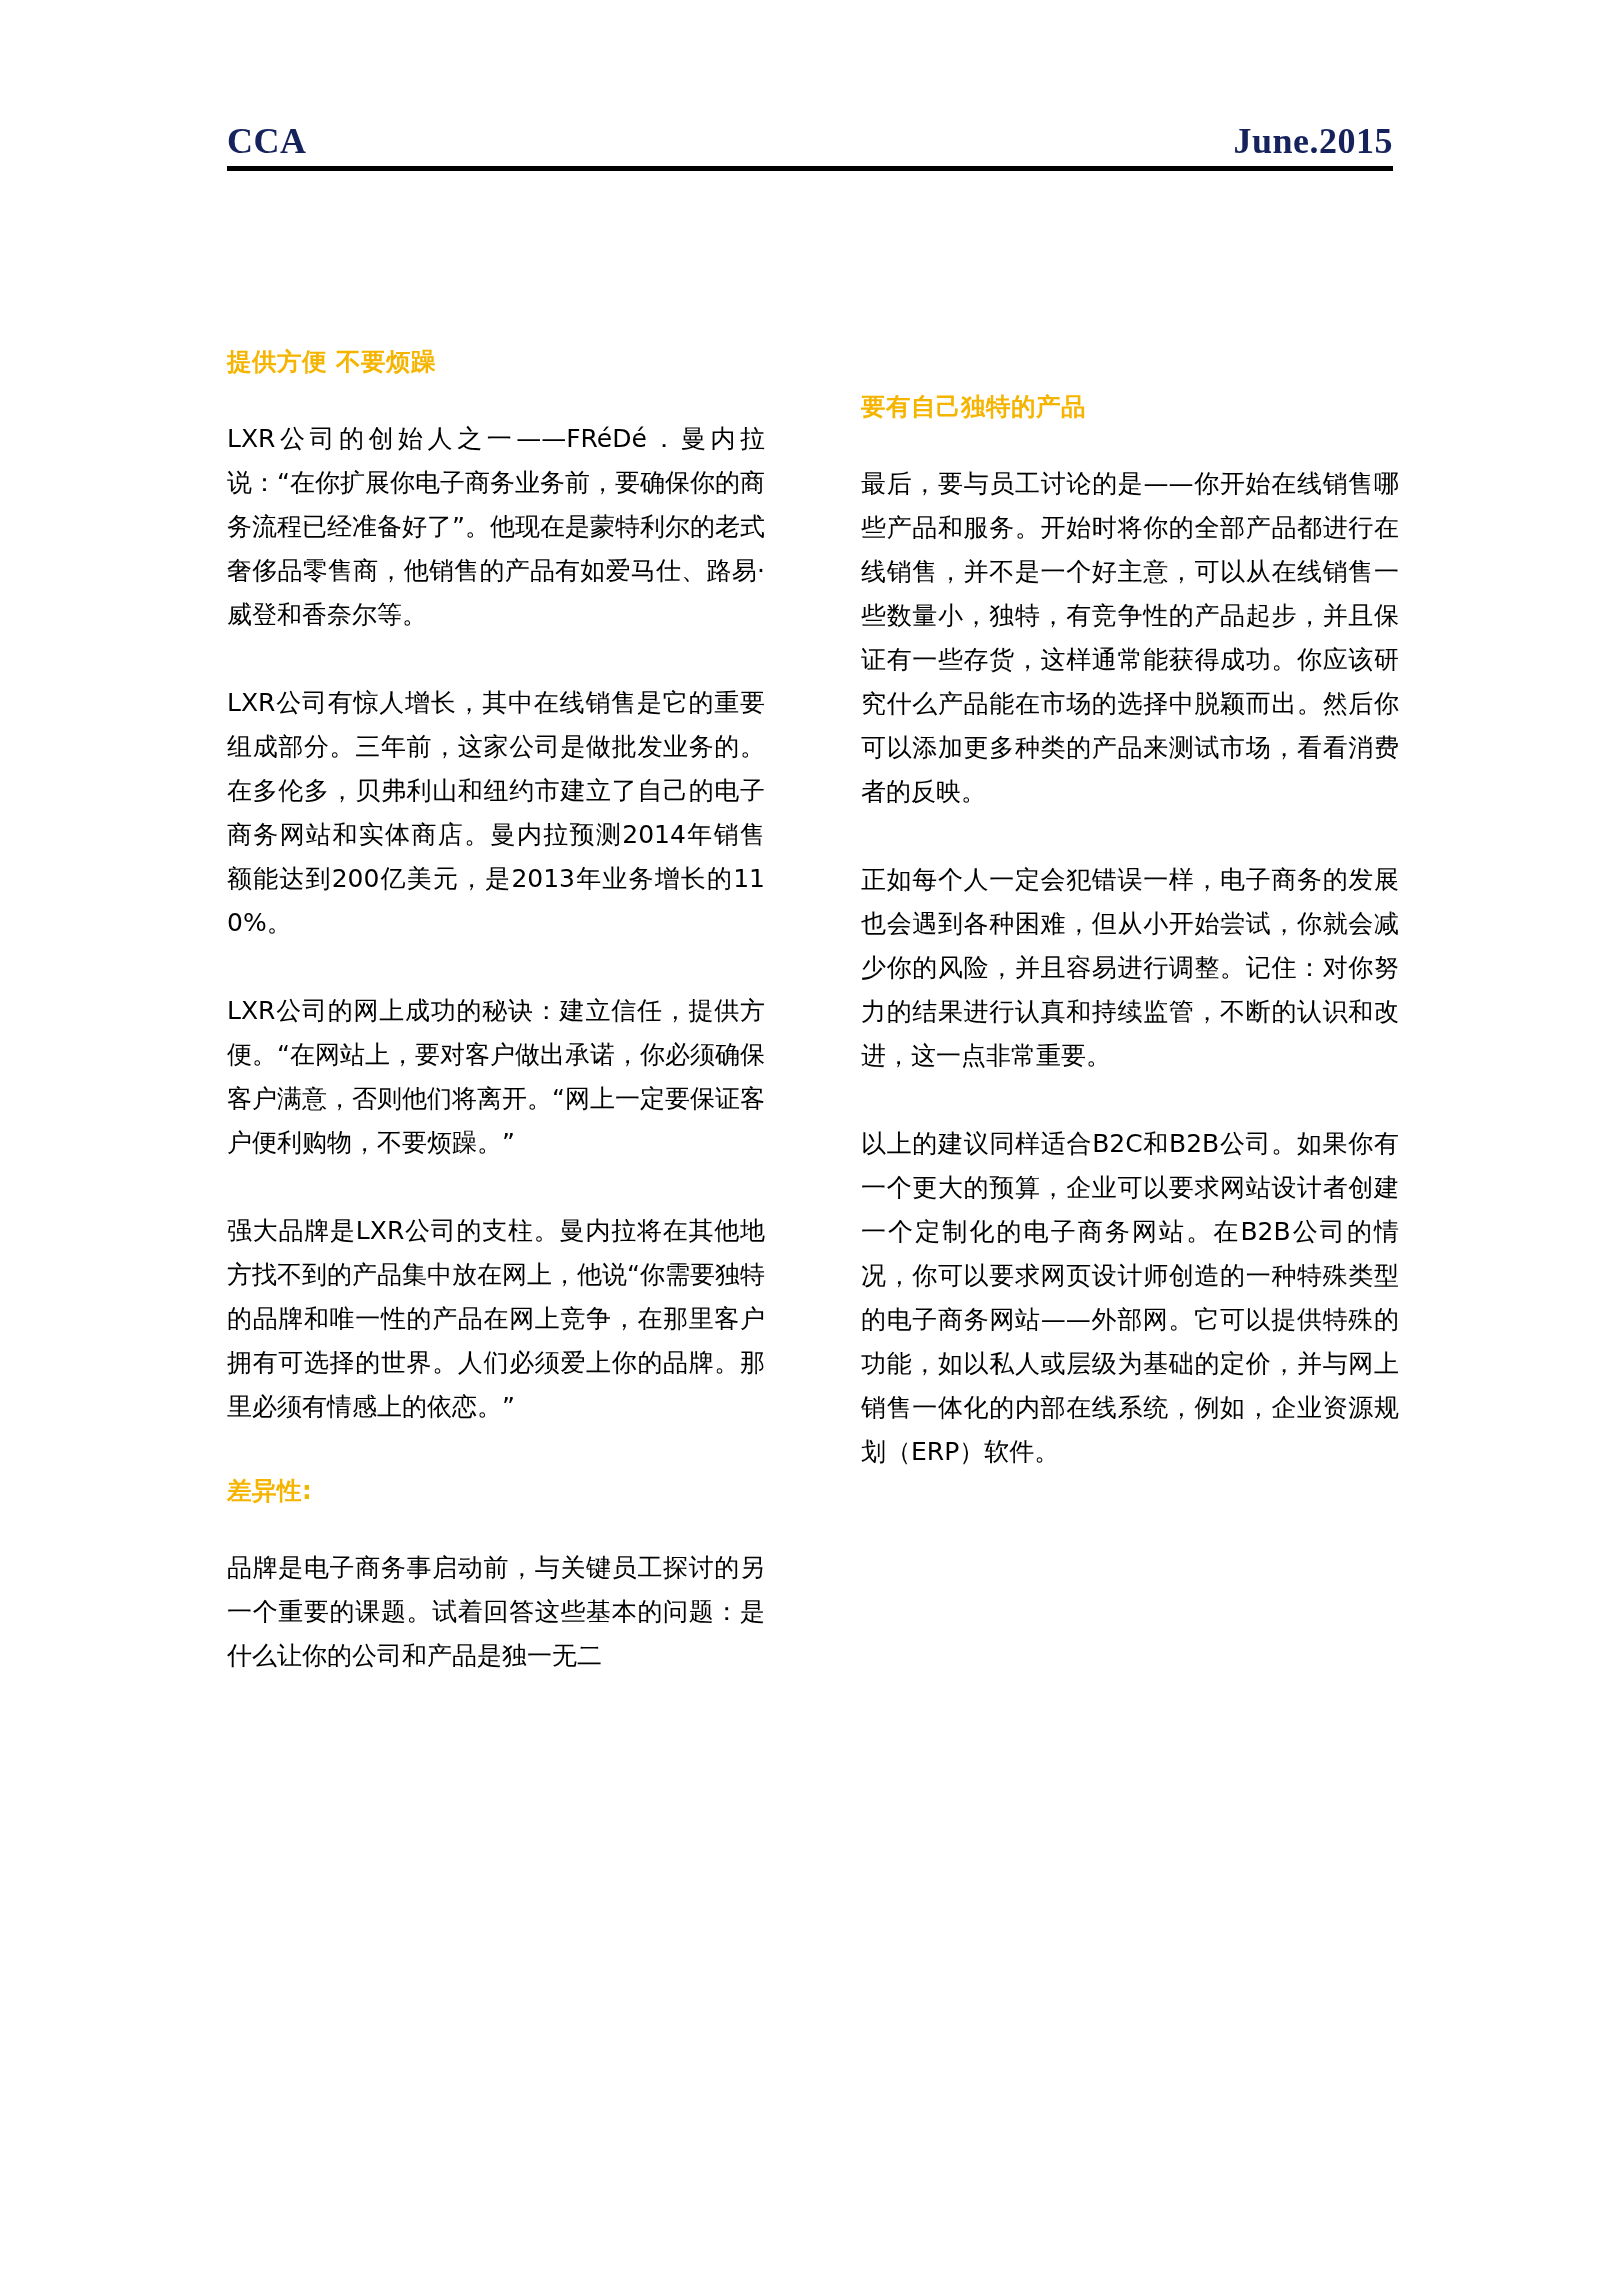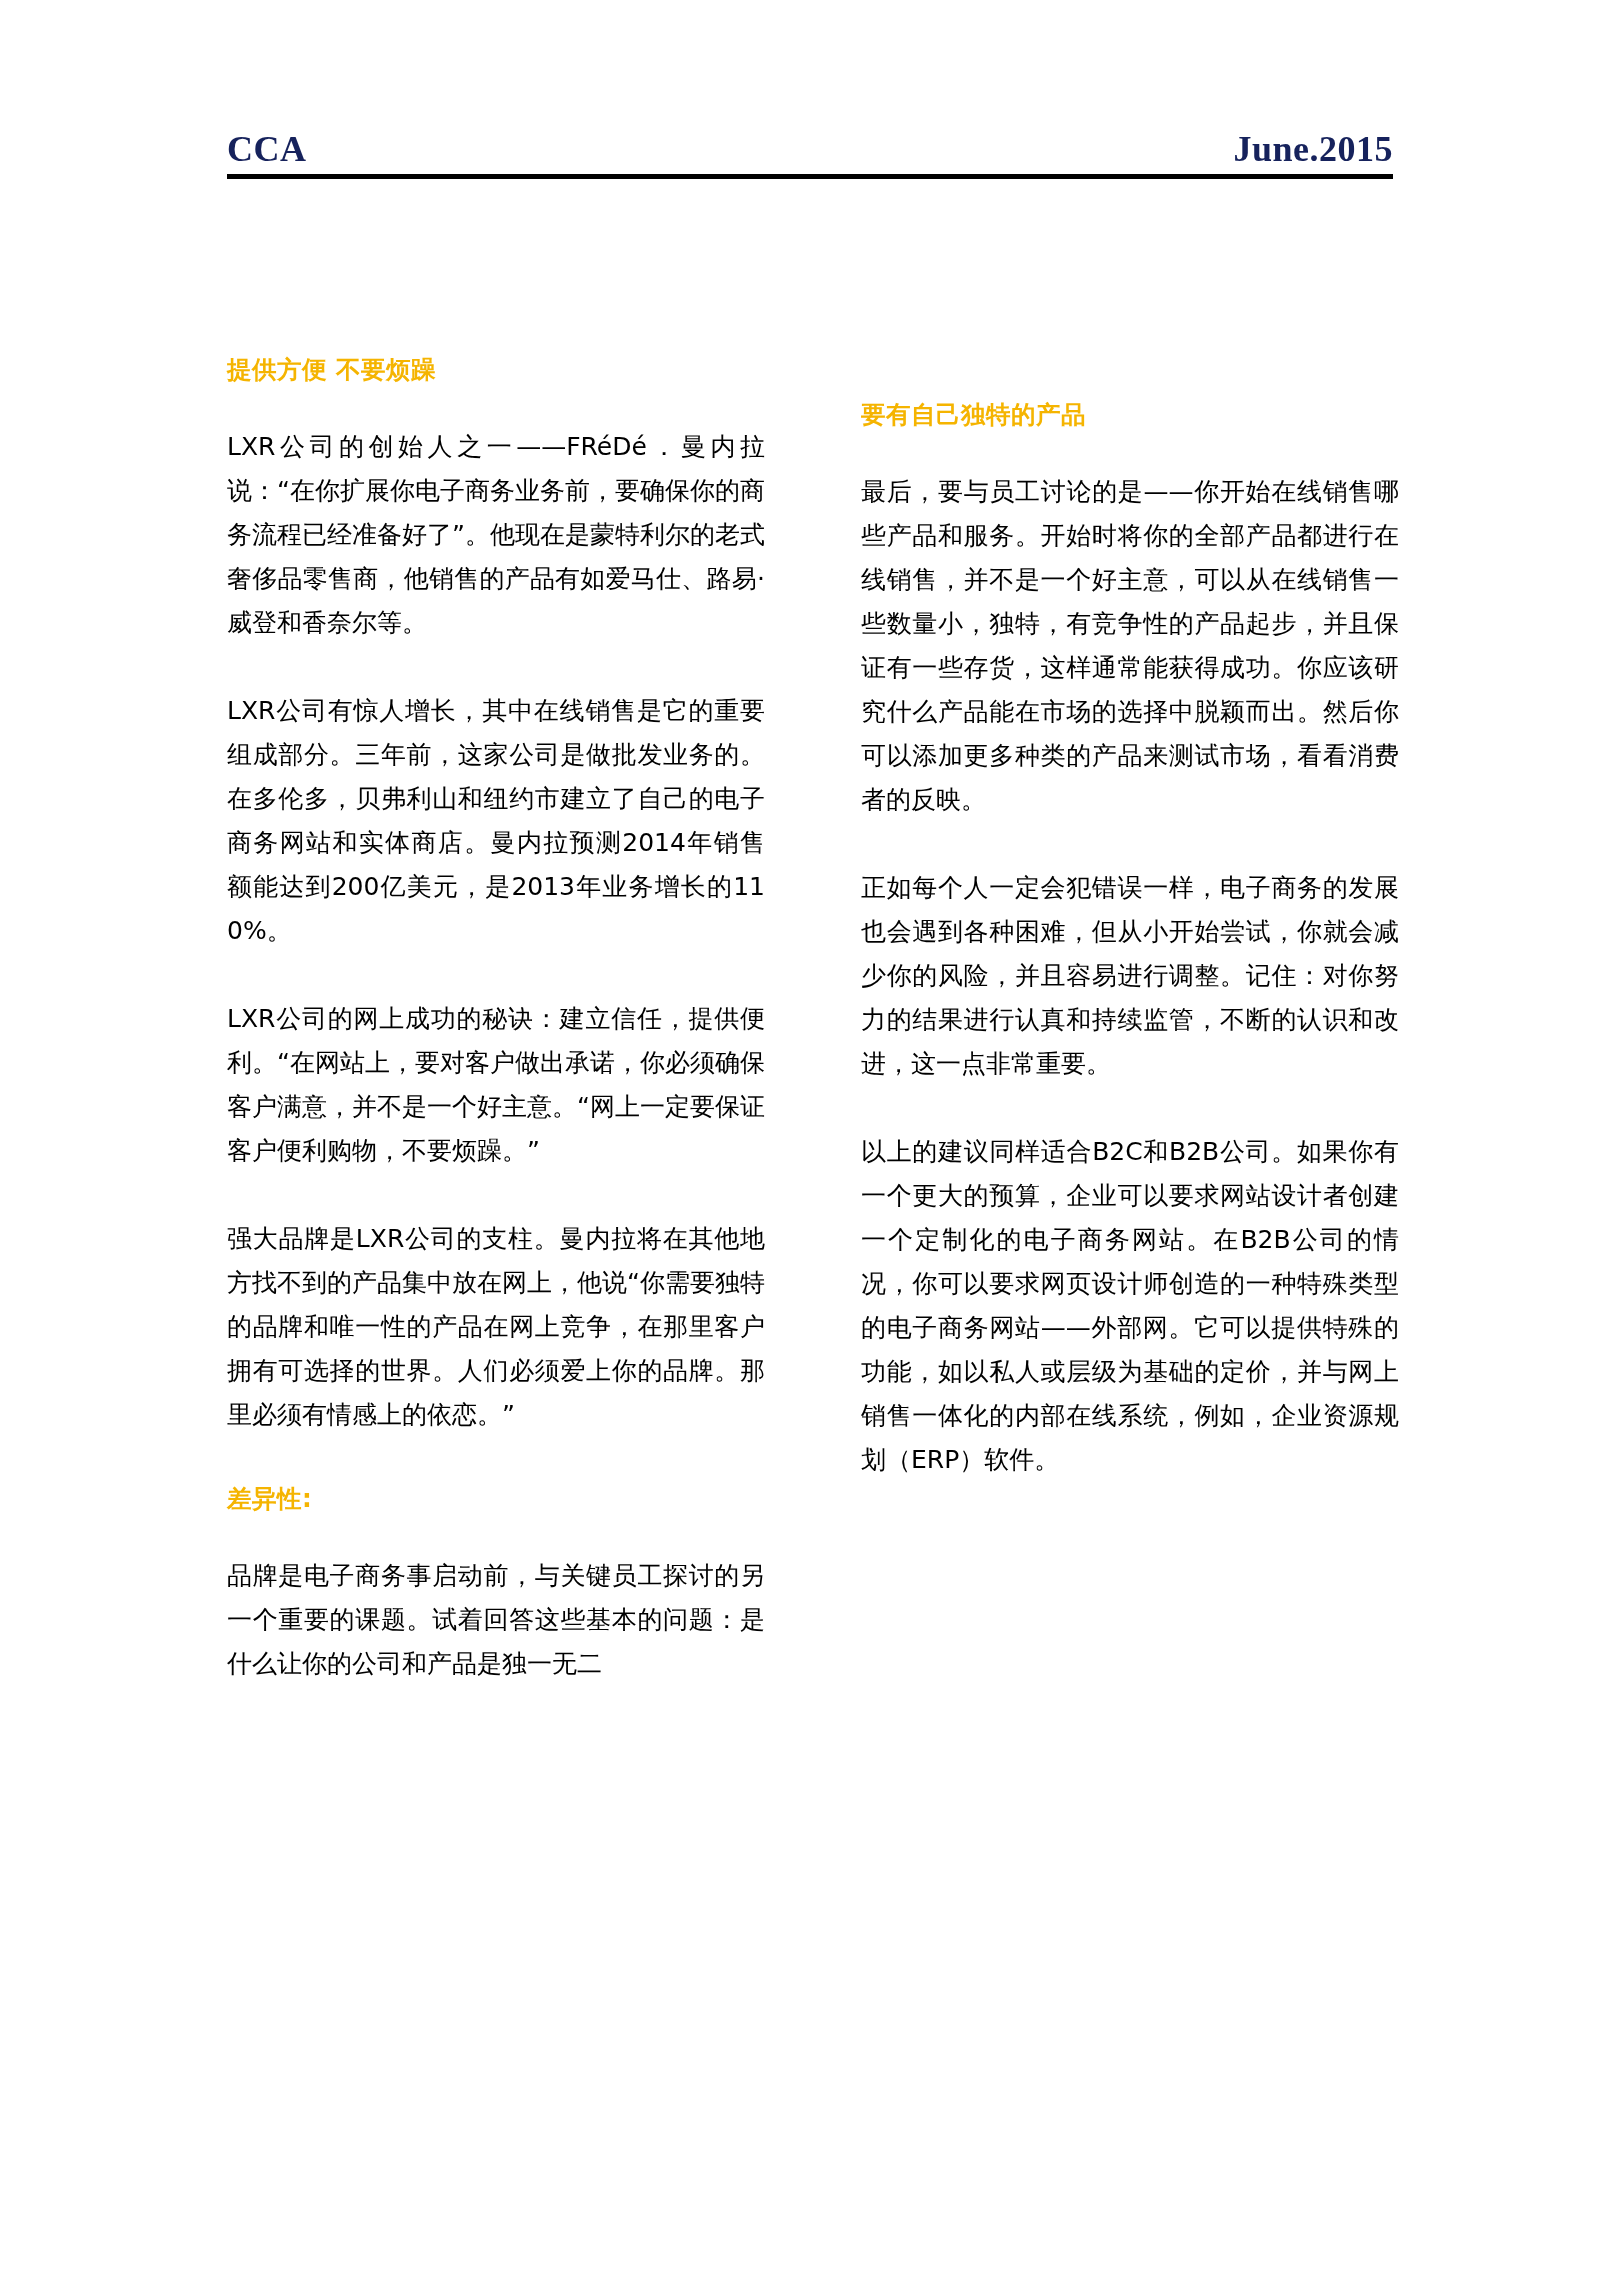--- a/index.html
+++ b/index.html
@@ -5,21 +5,21 @@
   html, body {
     margin: 0;
     padding: 0;
     background: #ffffff;
   }
   .page {
     position: relative;
     width: 1621px;
     height: 1749px;
     background: #ffffff;
-    margin: 8px auto;
+    margin: 0 auto;
     overflow: hidden;
     box-sizing: border-box;
   }
 
   
   .masthead {
     position: absolute;
     left: 227px;
     top: 108px;
     width: 1166px;
@@ -121,21 +121,21 @@
   <div class="columns">
 
     <div class="col left">
       <h2 class="heading">提供方便 不要烦躁</h2>
 
       <p class="body">LXR公司的创始人之一——FRéDé．曼内拉说：“在你扩展你电子商务业务前，要确保你的商务流程已经准备好了”。他现在是蒙特利尔的老式奢侈品零售商，他销售的产品有如爱马仕、路易·威登和香奈尔等。</p>
 
       <p class="body">LXR公司有惊人增长，其中在线销售是它的重要组成部分。三年前，这家公司是做批发业务的。在多伦多，贝弗利山和纽约市建立了自己的电子商务网站和实体商店。曼内拉预测2014年销售额能达到200亿美元，是2013年业务增长的110%。</p>
 
 
-      <p class="body">LXR公司的网上成功的秘诀：建立信任，提供便利。“在网站上，要对客户做出承诺，你必须确保客户满意，并不是一个好主意。“网上一定要保证客户便利购物，不要烦躁。”</p>
+      <p class="body">LXR公司的网上成功的秘诀：建立信任，提供方便。“在网站上，要对客户做出承诺，你必须确保客户满意，否则他们将离开。“网上一定要保证客户便利购物，不要烦躁。”</p>
 
       <p class="body">强大品牌是LXR公司的支柱。曼内拉将在其他地方找不到的产品集中放在网上，他说“你需要独特的品牌和唯一性的产品在网上竞争，在那里客户拥有可选择的世界。人们必须爱上你的品牌。那里必须有情感上的依恋。”</p>
 
       <h2 class="heading spaced-above">差异性:</h2>
 
       <p class="body">品牌是电子商务事启动前，与关键员工探讨的另一个重要的课题。试着回答这些基本的问题：是什么让你的公司和产品是独一无二</p>
     </div>
 
     <div class="col right">
 

